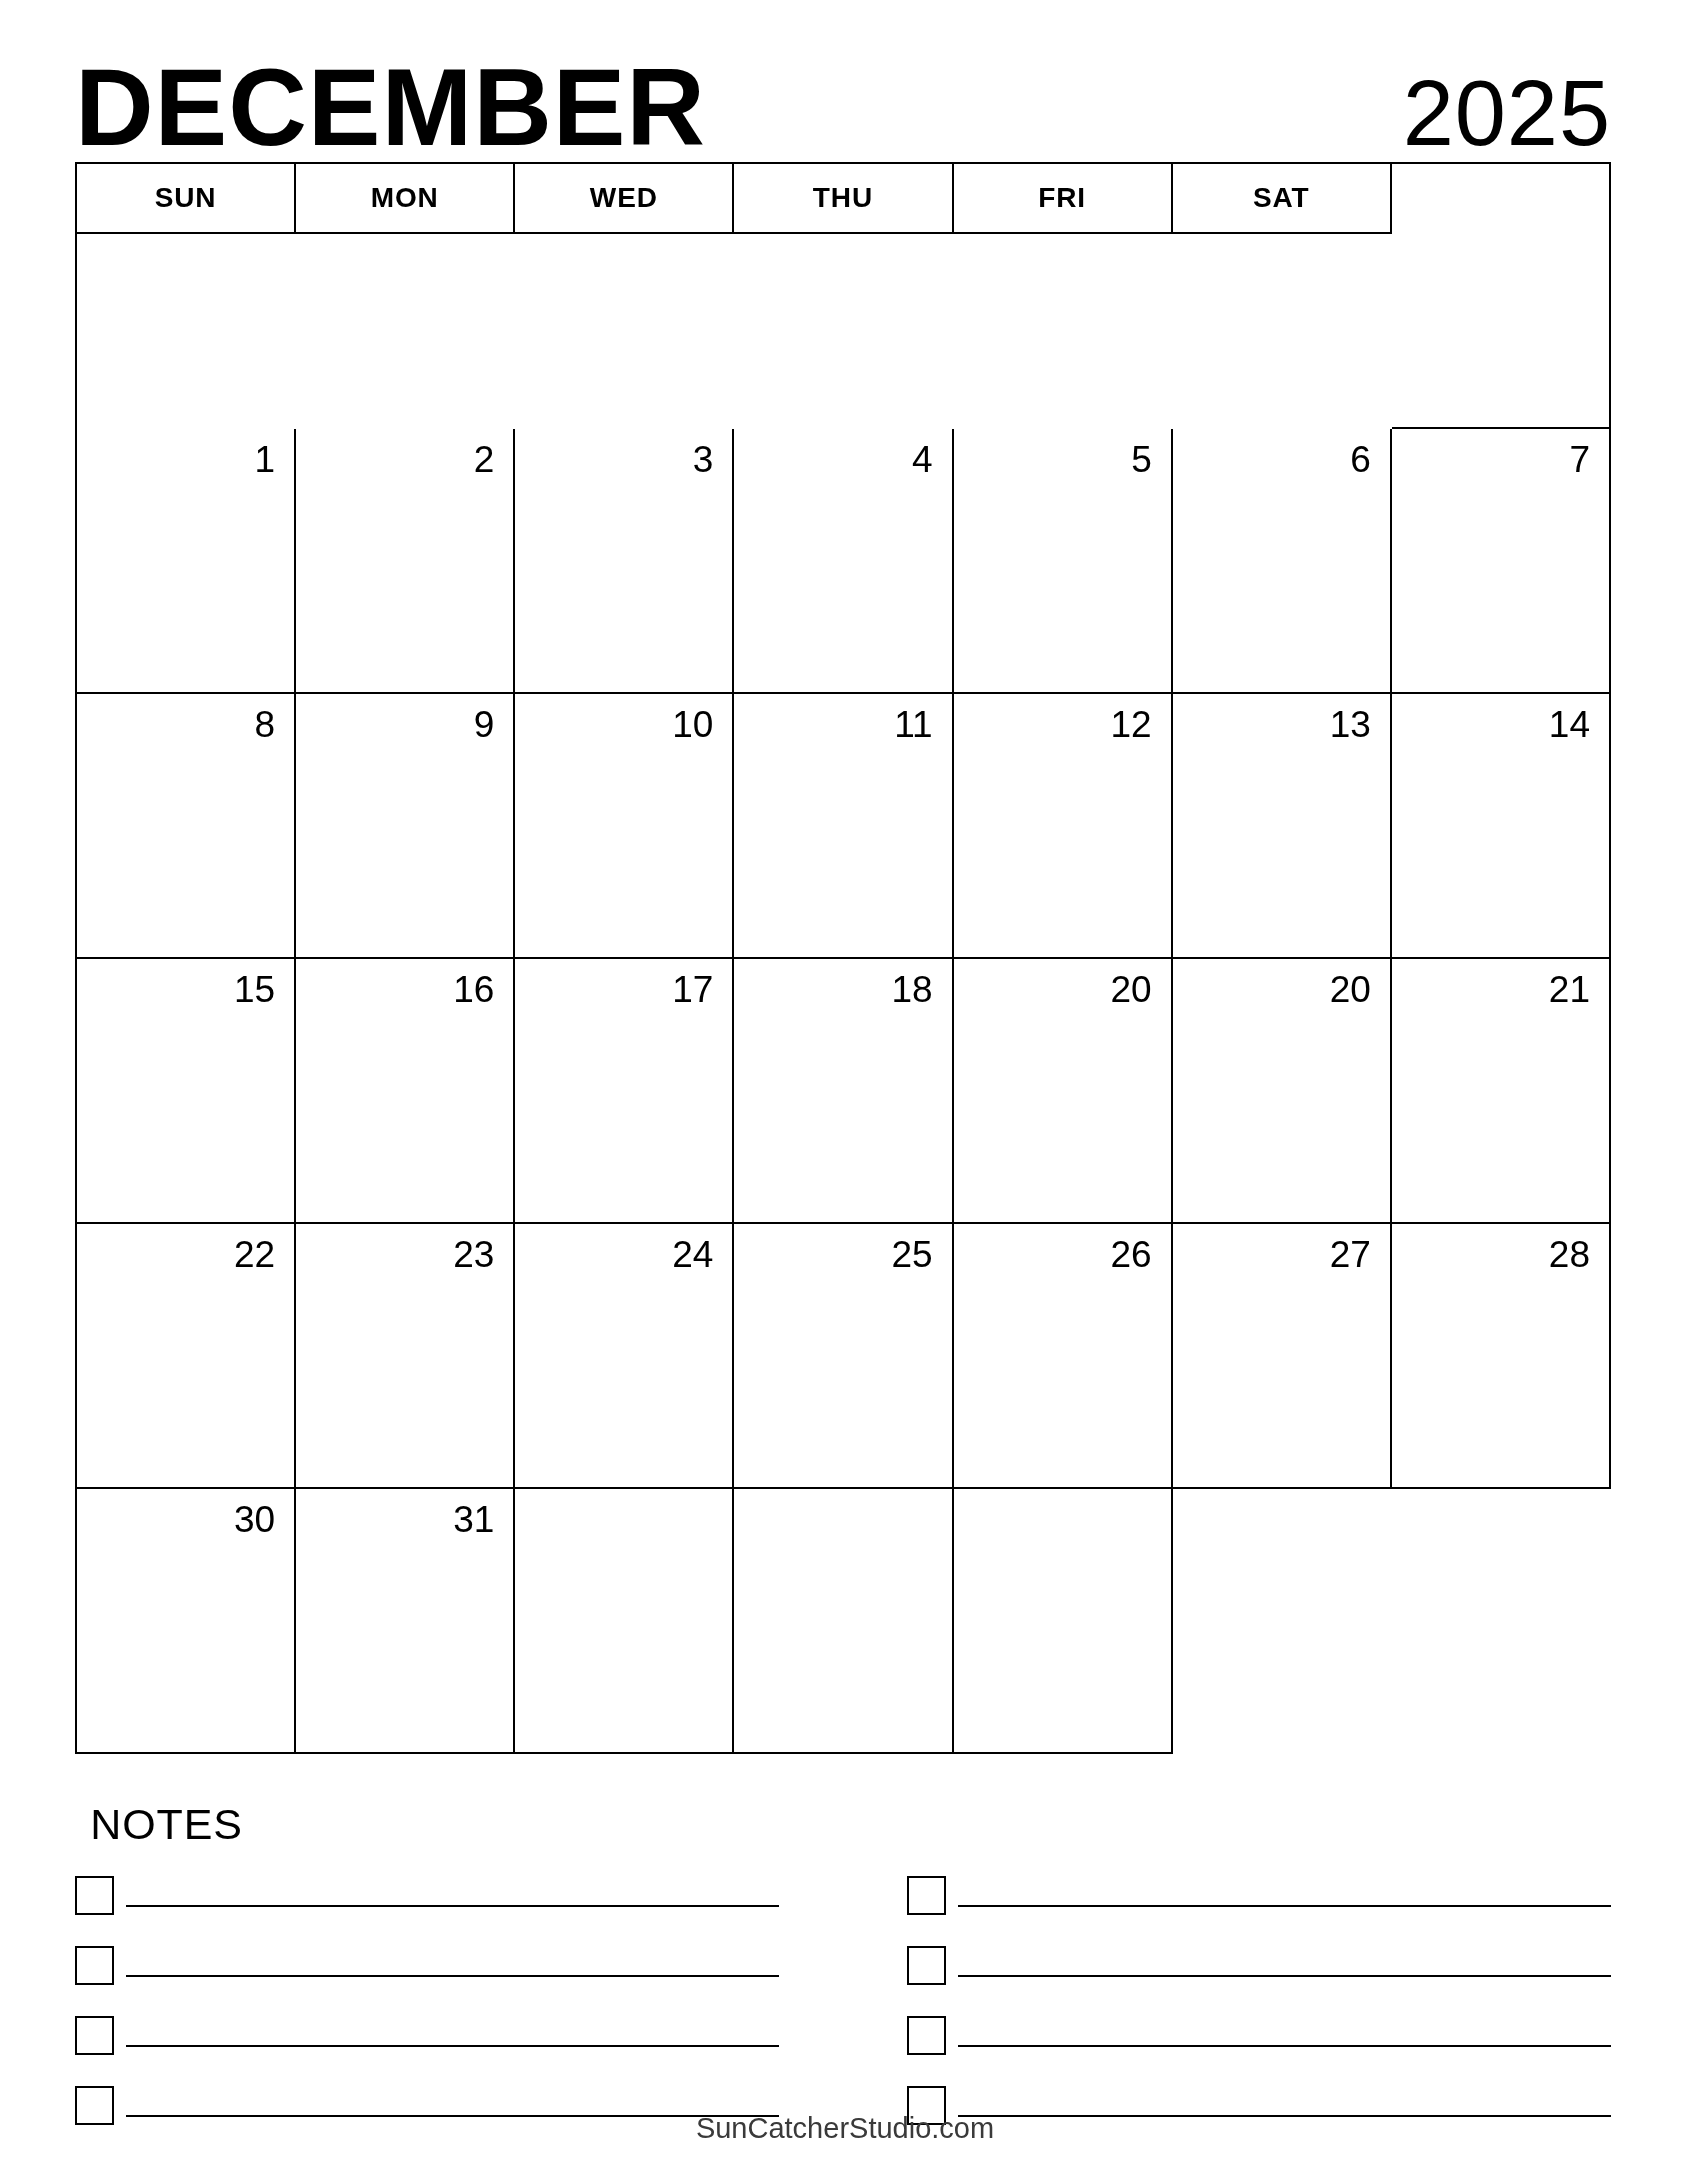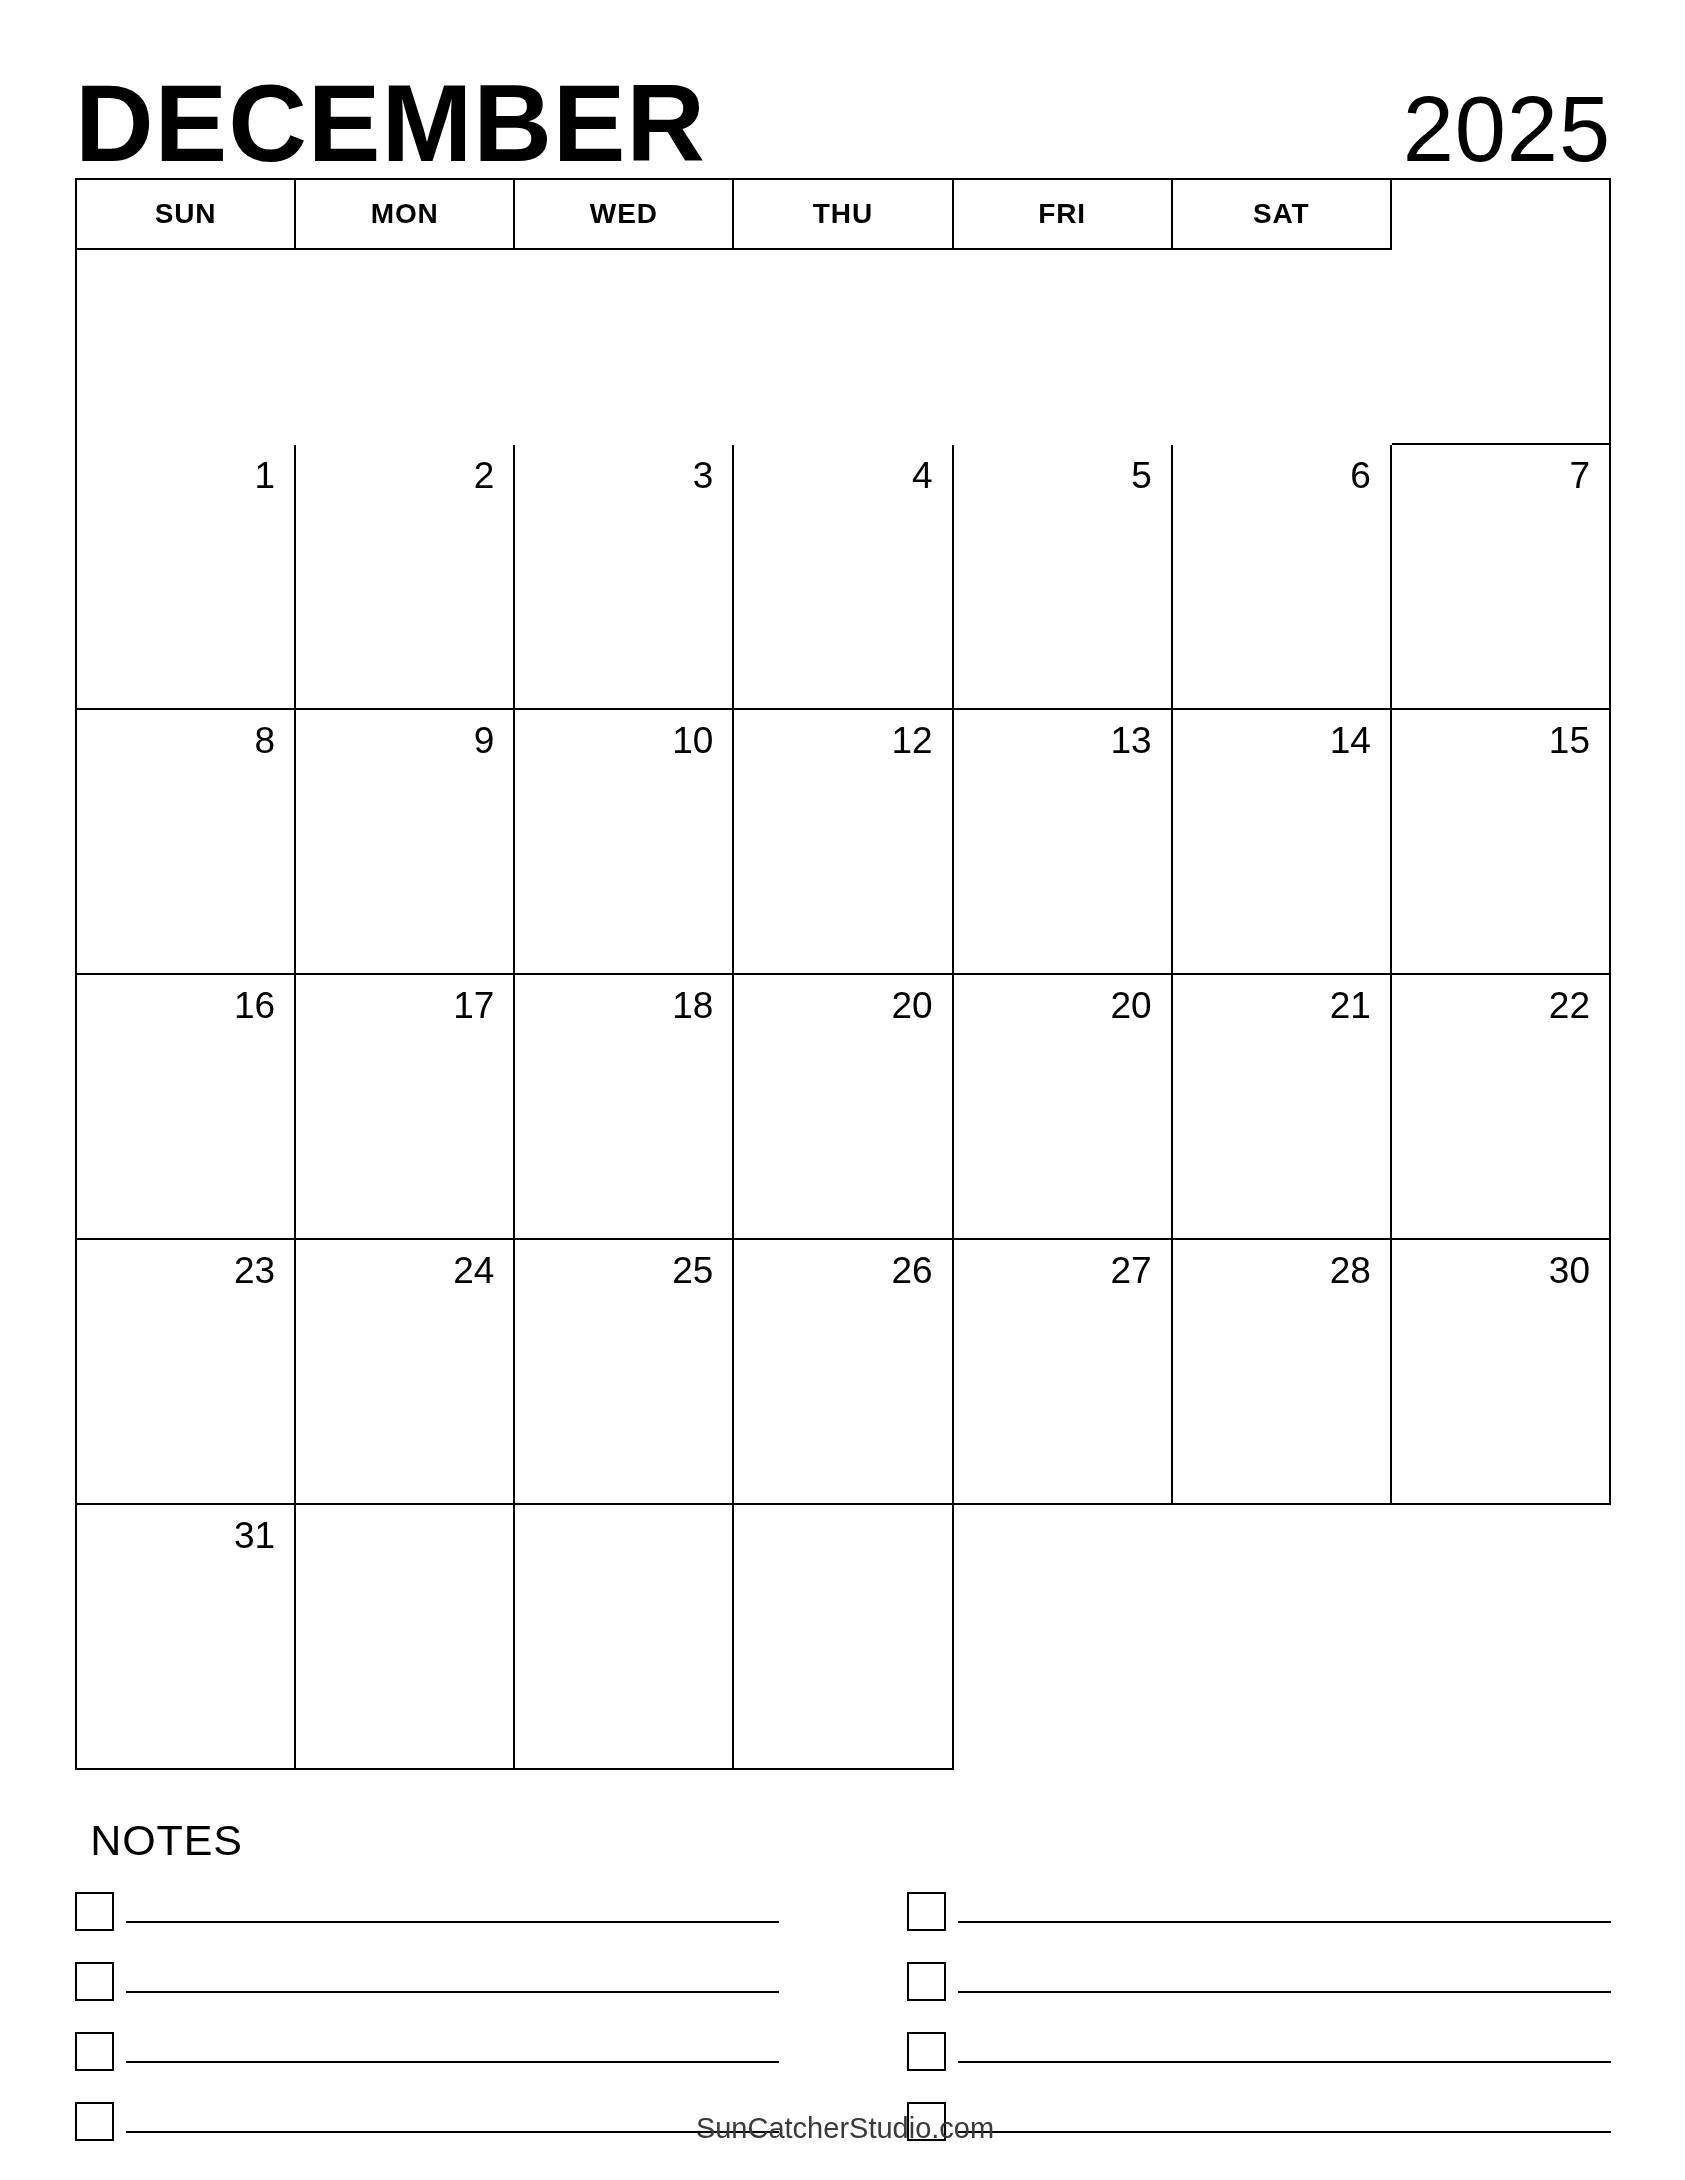--- a/index.html
+++ b/index.html
@@ -7,21 +7,21 @@
     width: 1686px;
     height: 2181px;
     background: #ffffff;
     font-family: "Liberation Sans", sans-serif;
     color: #000000;
   }
   .page {
     position: relative;
     width: 1686px;
     height: 2174px;
-    padding: 16px 75px;
+    padding: 0 75px;
   }
 
   
   .title-row {
     display: flex;
     align-items: flex-end;
     justify-content: space-between;
     height: 162px;
     padding-top: 25.6px;
   }
@@ -169,20 +169,23 @@
     <div class="day-cell">
         <span class="day-num">8</span>
       </div>
     <div class="day-cell">
         <span class="day-num">9</span>
       </div>
     <div class="day-cell">
         <span class="day-num">10</span>
       </div>
     <div class="day-cell">
+        <span class="day-num">11</span>
+      </div>
+    <div class="day-cell">
         <span class="day-num">12</span>
       </div>
     <div class="day-cell">
         <span class="day-num">13</span>
       </div>
 
     <div class="day-cell">
         <span class="day-num">14</span>
       </div>
     <div class="day-cell">

